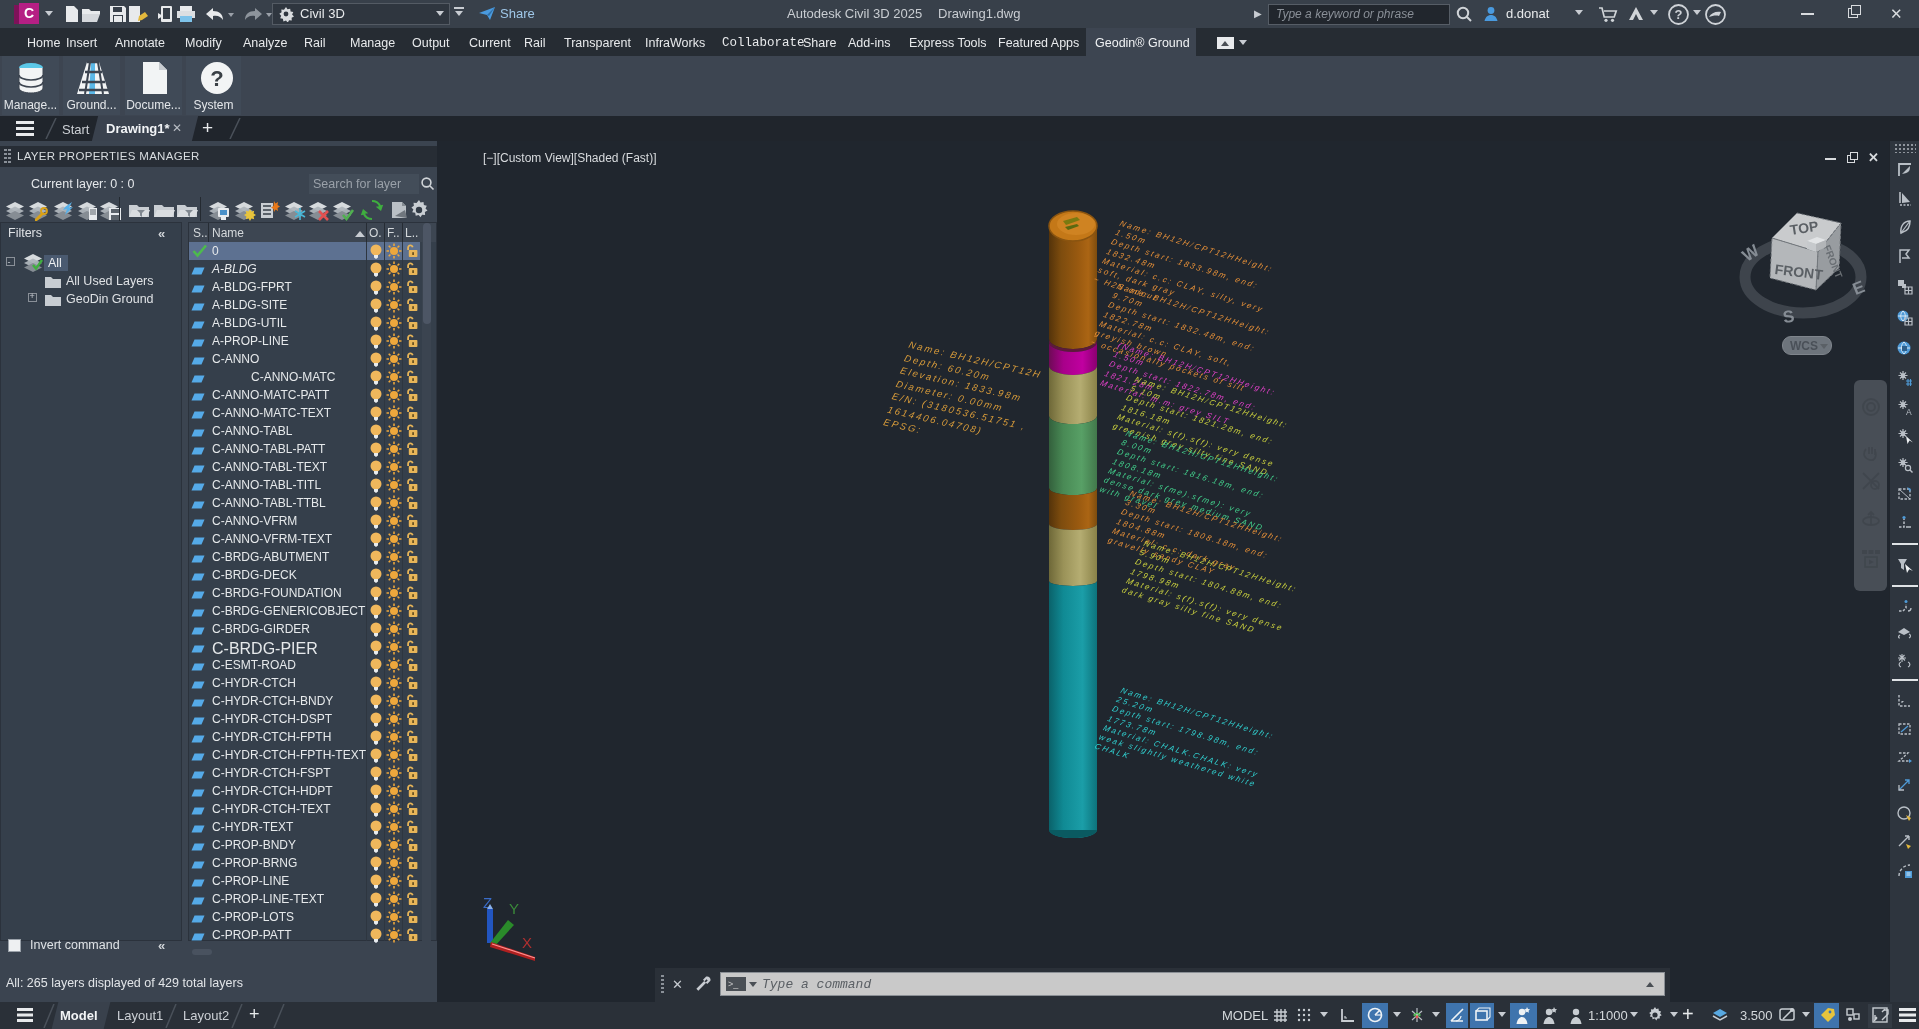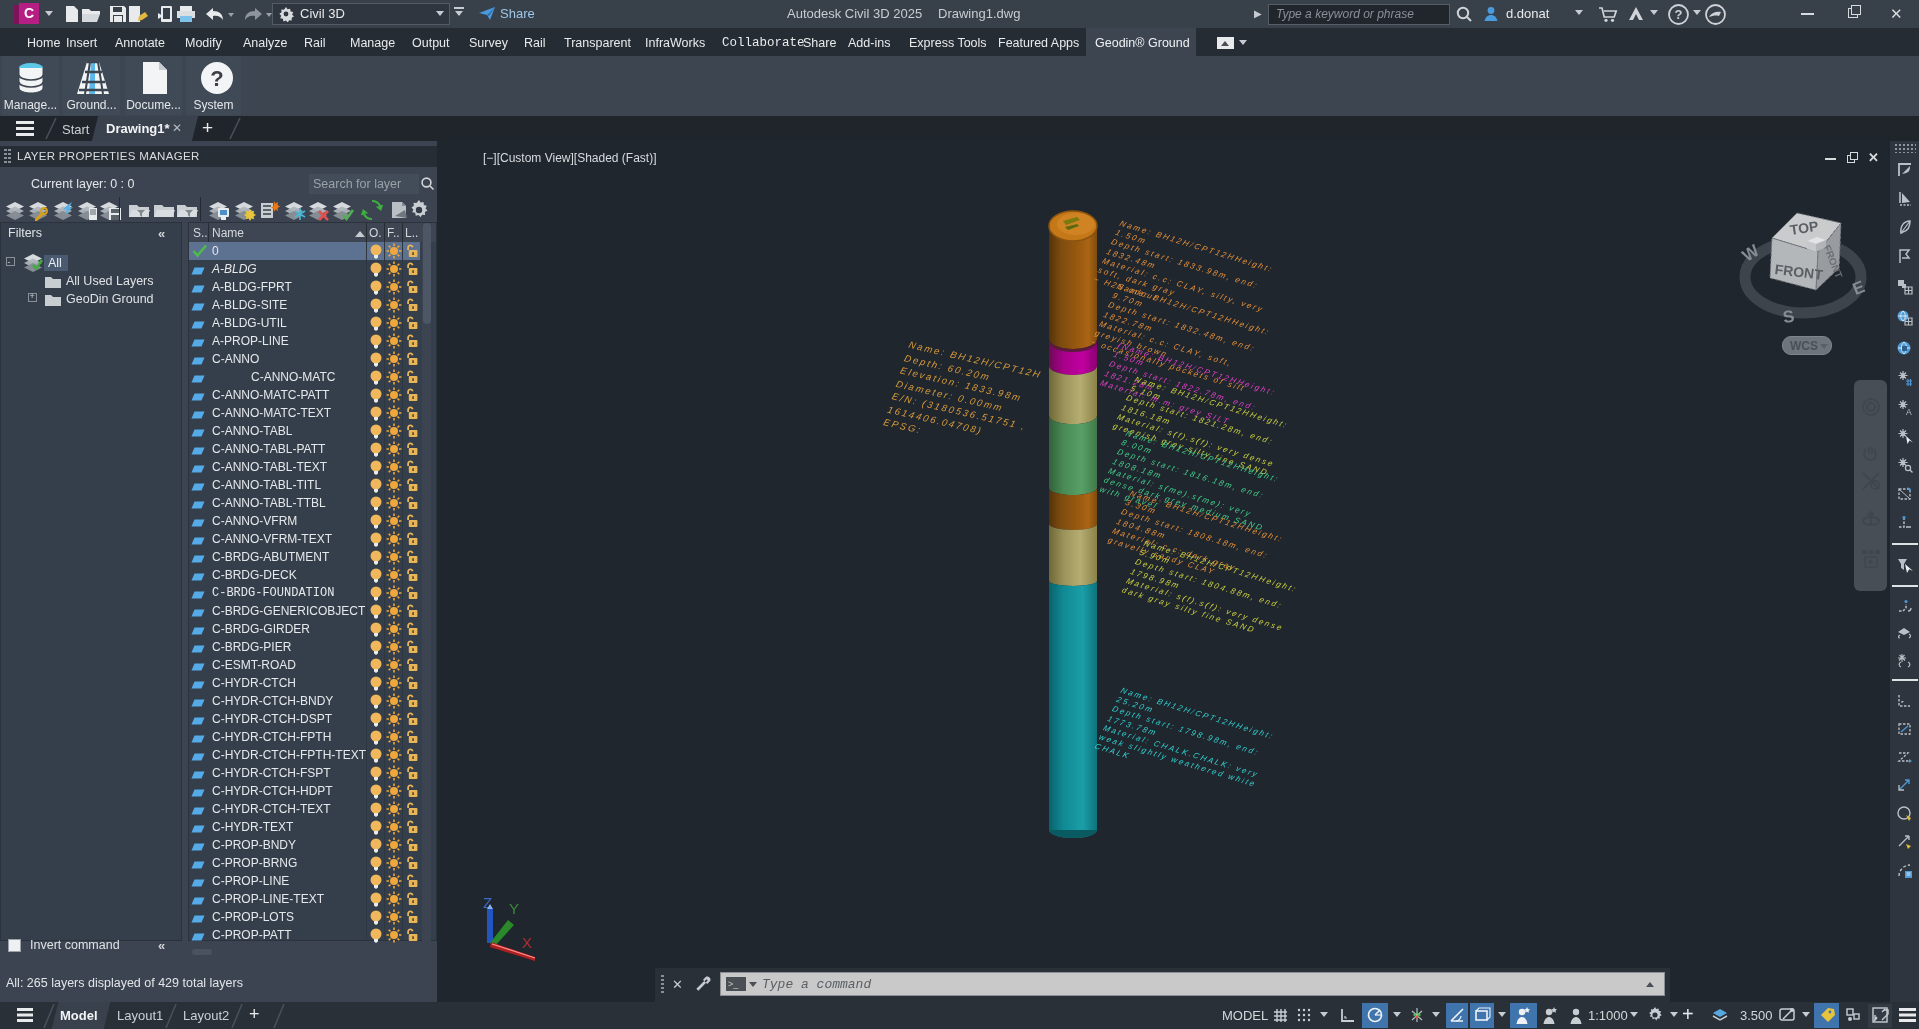--- a/index.html
+++ b/index.html
@@ -103,21 +103,21 @@
 <div class="abs" style="left:1890px;top:5px;color:#d8dbde;font-size:15px;">✕</div>
 <div class="abs" style="left:0;top:28px;width:1919px;height:28px;background:#262c33;"></div>
     <div class="abs txt" style="left:27px;top:36px;font-size:12.5px;">Home</div>
     <div class="abs txt" style="left:66px;top:36px;font-size:12.5px;">Insert</div>
     <div class="abs txt" style="left:115px;top:36px;font-size:12.5px;">Annotate</div>
     <div class="abs txt" style="left:185px;top:36px;font-size:12.5px;">Modify</div>
     <div class="abs txt" style="left:243px;top:36px;font-size:12.5px;">Analyze</div>
     <div class="abs txt" style="left:304px;top:36px;font-size:12.5px;">Rail</div>
     <div class="abs txt" style="left:350px;top:36px;font-size:12.5px;">Manage</div>
     <div class="abs txt" style="left:412px;top:36px;font-size:12.5px;">Output</div>
-    <div class="abs txt" style="left:469px;top:36px;font-size:12.5px;">Survey</div>
+    <div class="abs txt" style="left:469px;top:36px;font-size:12.5px;">Current</div>
     <div class="abs txt" style="left:524px;top:36px;font-size:12.5px;">Rail</div>
     <div class="abs txt" style="left:564px;top:36px;font-size:12.5px;">Transparent</div>
     <div class="abs txt" style="left:645px;top:36px;font-size:12.5px;">InfraWorks</div>
     <div class="abs txt" style="left:722px;top:36px;font-size:12.5px;font-family:Liberation Mono, monospace;">Collaborate</div>
     <div class="abs txt" style="left:803px;top:36px;font-size:12.5px;">Share</div>
     <div class="abs txt" style="left:848px;top:36px;font-size:12.5px;">Add-ins</div>
     <div class="abs txt" style="left:909px;top:36px;font-size:12.5px;">Express Tools</div>
     <div class="abs txt" style="left:998px;top:36px;font-size:12.5px;">Featured Apps</div>
     <div class="abs" style="left:1086px;top:28px;width:110px;height:28px;background:#3d4551;"></div>
     <div class="abs" style="left:1095px;top:36px;font-size:12.5px;color:#f0f2f4;">Geodin® Ground</div>
@@ -677,21 +677,21 @@
         </g>
       </svg></div>
     <div class="abs" style="left:404px;top:567px;"><svg width="16" height="16">
         <path d="M3.2 7V4.8c0-1.9 1.3-3.2 3.2-3.2 1.6 0 2.8 1 3.1 2.5l-1.7.4c-.2-.8-.6-1.2-1.4-1.2-.9 0-1.4.6-1.4 1.5V7z" fill="#e8b558"></path>
         <rect x="4.8" y="7" width="8.6" height="7" rx="0.8" fill="#e8b558"></rect>
         <rect x="8.2" y="9.2" width="1.8" height="2.8" fill="#6b5424"></rect>
       </svg></div>
     <div class="abs" style="left:190px;top:587px;"><svg width="18" height="12">
         <path d="M4.5 2.5h10l-3 7h-10z" fill="#55aae8"></path>
       </svg></div>
-    <div class="abs" style="left:212px;top:586px;font-size:12px;color:#e6e9eb;white-space:nowrap;font-family:Liberation Mono, monospace;">C-BRDG-FOUNDATION</div>
+    <div class="abs" style="left:212px;top:586px;font-size:12px;color:#e6e9eb;white-space:nowrap;">C-BRDG-FOUNDATION</div>
     <div class="abs" style="left:368px;top:585px;"><svg width="16" height="16">
         <circle cx="8" cy="7" r="5.5" fill="#f0b75c"></circle>
         <path d="M6 12h4v2.5l-2 1.5-2-1.5z" fill="#e8ecef"></path>
       </svg></div>
     <div class="abs" style="left:386px;top:585px;"><svg width="16" height="16">
         <circle cx="8" cy="8" r="4" fill="#eda73c"></circle>
         <g stroke="#eda73c" stroke-width="1.6">
           <path d="M8 0.5v2.5M8 13v2.5M0.5 8h2.5M13 8h2.5M2.7 2.7l1.8 1.8M11.5 11.5l1.8 1.8M13.3 2.7l-1.8 1.8M4.5 11.5l-1.8 1.8"></path>
         </g>
       </svg></div>
@@ -734,21 +734,21 @@
         </g>
       </svg></div>
     <div class="abs" style="left:404px;top:621px;"><svg width="16" height="16">
         <path d="M3.2 7V4.8c0-1.9 1.3-3.2 3.2-3.2 1.6 0 2.8 1 3.1 2.5l-1.7.4c-.2-.8-.6-1.2-1.4-1.2-.9 0-1.4.6-1.4 1.5V7z" fill="#e8b558"></path>
         <rect x="4.8" y="7" width="8.6" height="7" rx="0.8" fill="#e8b558"></rect>
         <rect x="8.2" y="9.2" width="1.8" height="2.8" fill="#6b5424"></rect>
       </svg></div>
     <div class="abs" style="left:190px;top:641px;"><svg width="18" height="12">
         <path d="M4.5 2.5h10l-3 7h-10z" fill="#55aae8"></path>
       </svg></div>
-    <div class="abs" style="left:212px;top:640px;font-size:12px;color:#e6e9eb;white-space:nowrap;text-align:center;">C-BRDG-PIER</div>
+    <div class="abs" style="left:212px;top:640px;font-size:16px;color:#e6e9eb;white-space:nowrap;text-align:center;">C-BRDG-PIER</div>
     <div class="abs" style="left:368px;top:639px;"><svg width="16" height="16">
         <circle cx="8" cy="7" r="5.5" fill="#f0b75c"></circle>
         <path d="M6 12h4v2.5l-2 1.5-2-1.5z" fill="#e8ecef"></path>
       </svg></div>
     <div class="abs" style="left:386px;top:639px;"><svg width="16" height="16">
         <circle cx="8" cy="8" r="4" fill="#eda73c"></circle>
         <g stroke="#eda73c" stroke-width="1.6">
           <path d="M8 0.5v2.5M8 13v2.5M0.5 8h2.5M13 8h2.5M2.7 2.7l1.8 1.8M11.5 11.5l1.8 1.8M13.3 2.7l-1.8 1.8M4.5 11.5l-1.8 1.8"></path>
         </g>
       </svg></div>

